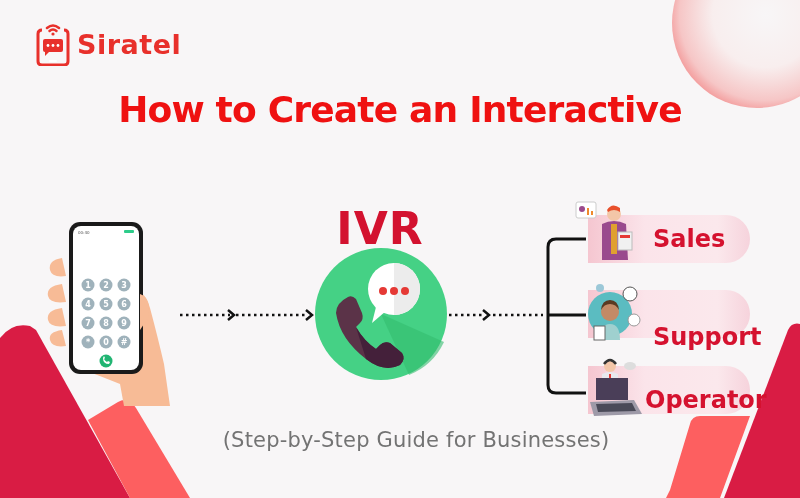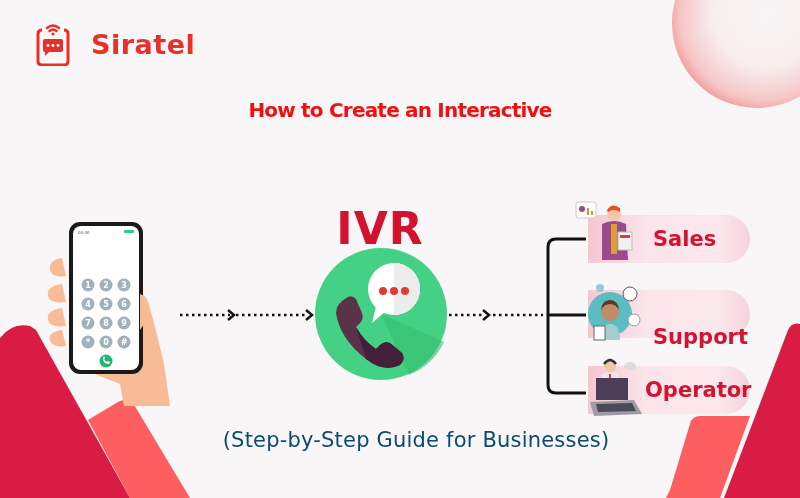--- a/index.html
+++ b/index.html
@@ -14,32 +14,32 @@
   
   .deco-orb {
     left: 672px; top: -62px; width: 170px; height: 170px; border-radius: 50%;
     background: radial-gradient(circle at 55% 45%, #f8f6f7 0%, #f8eeee 40%, #f6c6c6 65%, #ef5a5a 88%, #e81818 100%);
   }
   .deco-left-dark { left: 0; top: 322px; width: 140px; height: 176px; }
   .deco-left-light { left: 80px; top: 398px; width: 110px; height: 100px; }
   .deco-right { left: 640px; top: 320px; width: 160px; height: 178px; }
 
   
-  .logo { left: 35px; top: 22px; display: flex; align-items: center; gap: 20px; }
+  .logo { left: 35px; top: 22px; display: flex; align-items: center; gap: 6px; }
   .logo-icon { width: 36px; height: 44px; }
   .logo-text {
     color: #e8302b; font-weight: 700; font-size: 27px; letter-spacing: 0.5px;
     font-family: "DejaVu Sans", sans-serif;
   }
 
   
   .title {
     left: 0; top: 88px; width: 800px; text-align: center; color: #ef1111;
     font-family: "DejaVu Sans", sans-serif; font-weight: 700;
-    font-size: 20px; line-height: 44px; letter-spacing: -0.8px;
+    font-size: 36px; line-height: 44px; letter-spacing: -0.8px;
   }
 
   
   .phone-art { left: 40px; top: 218px; width: 140px; height: 188px; }
 
   
   .arrow { height: 12px; }
   .arrow-1 { left: 178px; top: 309px; width: 140px; }
   .arrow-2 { left: 447px; top: 309px; width: 100px; }
 
@@ -54,34 +54,34 @@
   
   .branch { left: 540px; top: 235px; width: 50px; height: 160px; }
 
   
   .dept {
     position: absolute; height: 48px; border-radius: 0 24px 24px 0;
     background: linear-gradient(90deg, #f5c6d0 0%, #fbe4ea 35%, #fbe8ec 80%, #f6d3dc 100%);
     display: flex; align-items: center;
   }
   .dept-label {
-    color: #d5122f; font-weight: 700; font-size: 21px;
+    color: #d5122f; font-weight: 700; font-size: 24px;
     font-family: "DejaVu Sans", sans-serif;
   }
   .dept-art { position: absolute; }
   .dept-sales { left: 588px; top: 215px; width: 162px; }
   .dept-sales .dept-label { margin-left: 65px; }
   .dept-support { left: 588px; top: 290px; width: 162px; }
   .dept-support .dept-label { margin-left: 65px; margin-top: 46px; }
-  .dept-operator { left: 588px; top: 366px; width: 162px; }
+  .dept-operator { left: 588px; top: 366px; width: 162px; align-items: flex-end; }
   .dept-operator .dept-label { margin-left: 57px; }
 
   
   .subtitle {
-    left: 0; top: 428px; width: 800px; text-align: center; color: #0c4a6e;
+    left: 0; top: 428px; width: 800px; text-align: center; color: #737373;
     font-family: "DejaVu Sans", sans-serif; font-size: 21px; font-weight: 400;
     letter-spacing: 0.2px;
     padding-left: 32px;
   }
 </style>
 </head>
 <body>
 
 <div class="abs deco-orb"></div>
 

